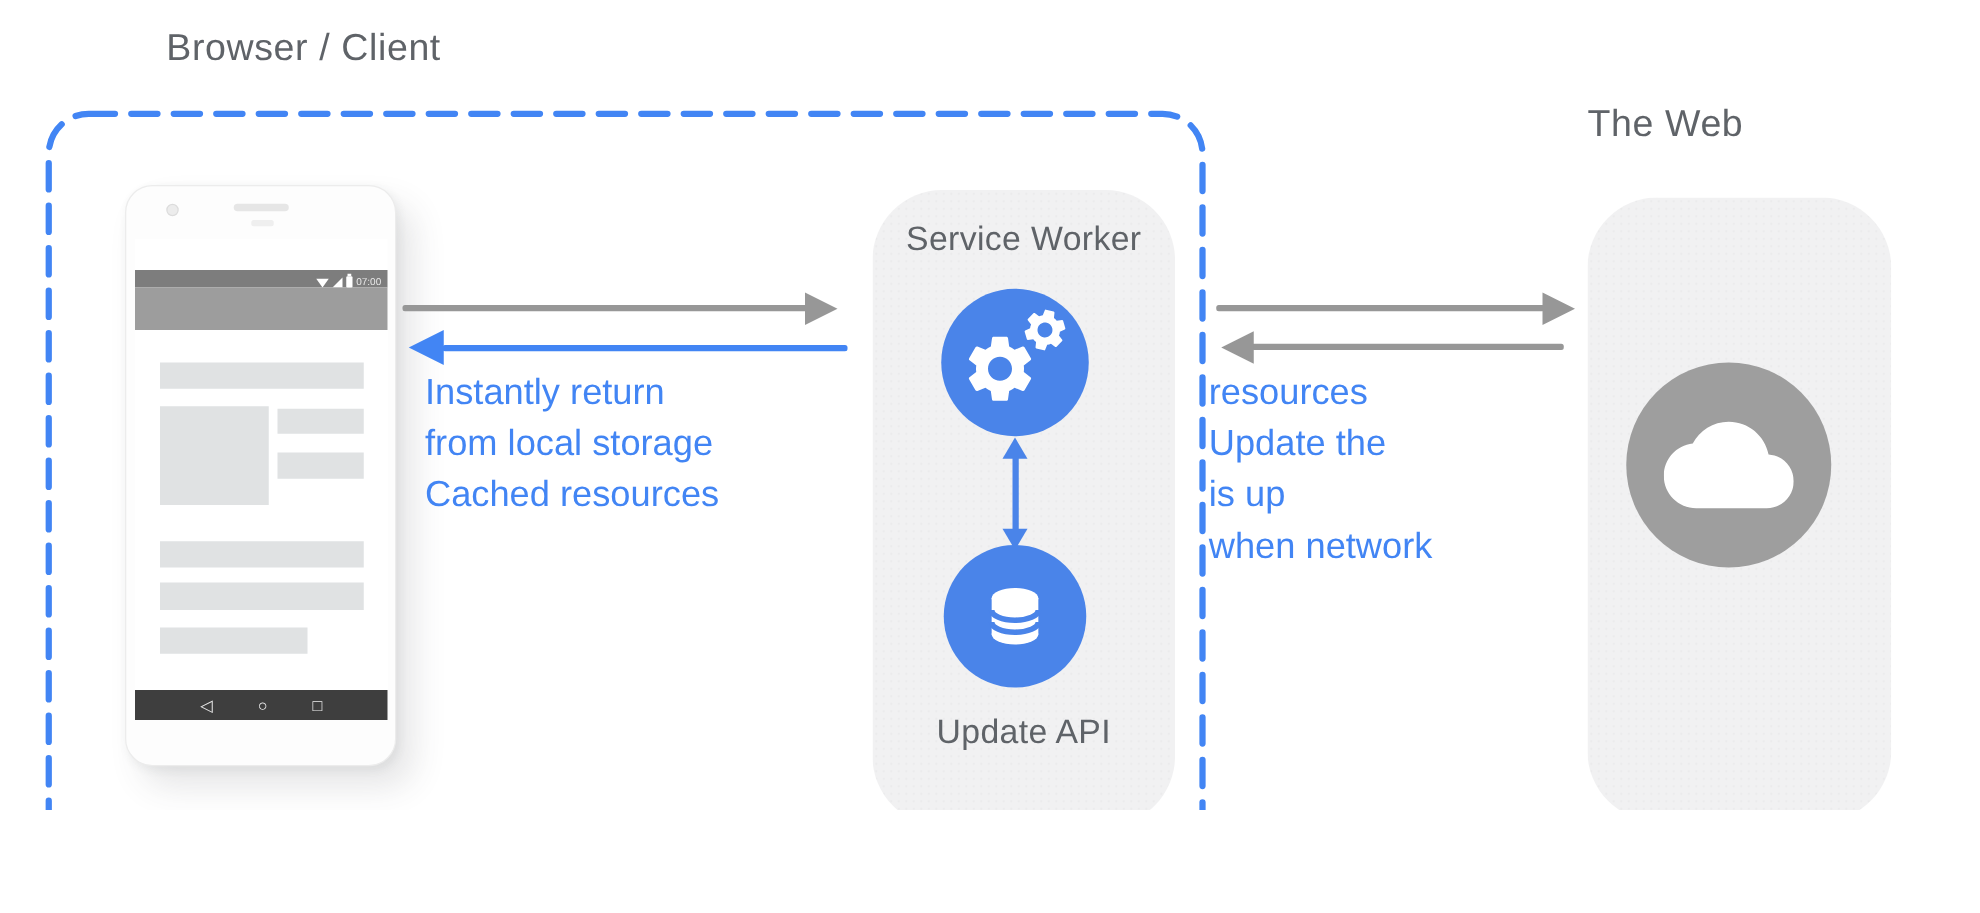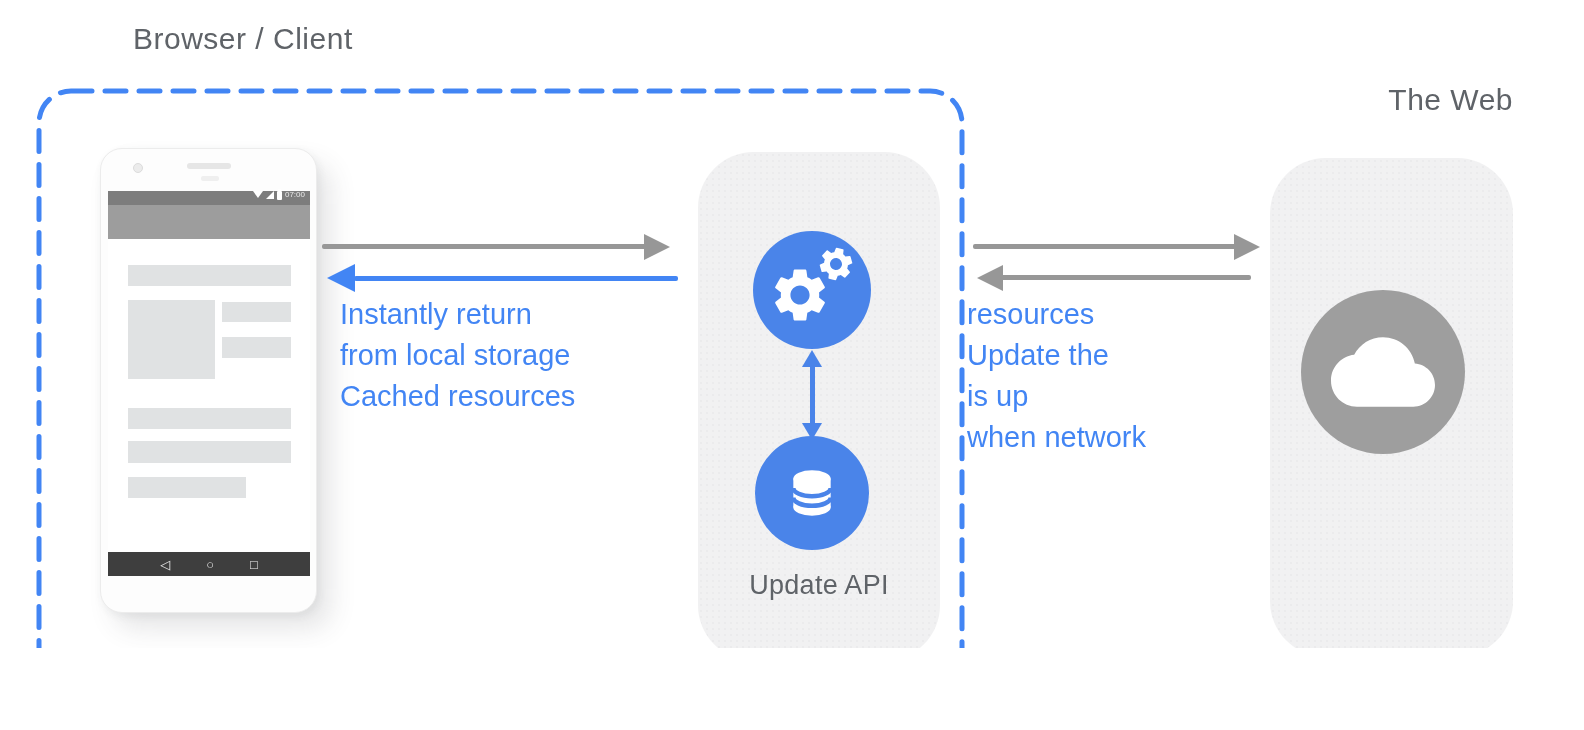--- a/index.html
+++ b/index.html
@@ -10,34 +10,34 @@
     --panel-bg:#f1f1f2;
     --cloud-gray:#9e9e9e;
     --block-gray:#e0e2e3;
   }
   *{margin:0;padding:0;box-sizing:border-box;}
   body{background:#fff;font-family:"Liberation Sans",sans-serif;}
   .canvas{position:relative;width:1584px;height:648px;background:#fff;overflow:hidden;}
 
   .big-title{position:absolute;color:var(--label-gray);font-size:30px;font-weight:400;letter-spacing:.5px;}
   .browser-title{left:133px;top:22px;}
-  .web-title{left:1270px;top:83px;width:243px;text-align:right;}
+  .web-title{left:1270px;top:83px;width:243px;text-align:left;}
 
   .dashed-box{position:absolute;left:36px;top:88px;}
 
   
   .phone{position:absolute;left:100px;top:148px;width:217px;height:465px;background:#fdfdfd;
     border:1px solid #ececec;border-radius:22px;
     box-shadow:14px 16px 26px rgba(60,64,67,.13),2px 3px 8px rgba(60,64,67,.07);}
   .camera{position:absolute;left:32px;top:14px;width:10px;height:10px;border-radius:50%;
     background:#ececec;border:1px solid #dcdcdc;}
   .speaker{position:absolute;left:86px;top:14px;width:44px;height:6px;border-radius:3px;background:#e6e6e6;}
   .mic-dots{position:absolute;left:100px;top:27px;width:18px;height:5px;border-radius:2px;background:#efefef;}
   .screen{position:absolute;left:7px;top:42px;width:202px;height:385px;display:flex;flex-direction:column;background:#fff;}
-  .statusbar{height:14px;background:#7d7d7d;display:flex;align-items:flex-start;justify-content:flex-end;gap:3px;padding-right:5px;}
+  .statusbar{height:14px;background:#7d7d7d;display:flex;align-items:flex-end;justify-content:flex-end;gap:3px;padding-right:5px;margin-top:25px;}
   .wifi{width:0;height:0;border-left:5px solid transparent;border-right:5px solid transparent;border-top:7px solid #fff;}
   .signal{width:0;height:0;border-left:8px solid transparent;border-bottom:8px solid #fff;}
   .battery{width:5px;height:9px;background:#fff;border-radius:1px;position:relative;}
   .battery::before{content:"";position:absolute;left:1px;top:-2px;width:3px;height:2px;background:#fff;}
   .time{font-size:8px;color:#e9e9e9;line-height:1;}
   .appbar{height:34px;background:#9d9d9d;}
   .content{flex:1;position:relative;background:#fff;}
   .blk{position:absolute;background:var(--block-gray);}
   .b1{left:20px;top:26px;width:163px;height:21px;}
   .b2{left:20px;top:61px;width:87px;height:79px;}
@@ -132,20 +132,21 @@
   <div class="h-line blue" style="left:354px;top:276px;width:324px;"></div>
   <div class="head-left blue-h" style="left:327px;top:264px;"></div>
 
   <div class="caption caption-left">
     <div>Instantly return</div>
     <div>from local storage</div>
     <div>Cached resources</div>
   </div>
 
   <div class="panel sw-panel">
+    <div class="panel-label sw-label">Service Worker</div>
     <div class="icon-circle gear-circle">
       <svg class="gear-big" viewBox="0 0 24 24">
         <path fill="currentColor" d="M19.14,12.94c0.04-0.3,0.06-0.61,0.06-0.94c0-0.32-0.02-0.64-0.07-0.94l2.03-1.58c0.18-0.14,0.23-0.41,0.12-0.61l-1.92-3.32c-0.12-0.22-0.37-0.29-0.59-0.22l-2.39,0.96c-0.5-0.38-1.03-0.7-1.62-0.94L14.4,2.81c-0.04-0.24-0.24-0.41-0.48-0.41h-3.84c-0.24,0-0.43,0.17-0.47,0.41L9.25,5.35C8.66,5.59,8.12,5.92,7.63,6.29L5.24,5.33c-0.22-0.08-0.47,0-0.59,0.22L2.74,8.87C2.62,9.08,2.66,9.34,2.86,9.48l2.03,1.58C4.84,11.36,4.8,11.69,4.8,12s0.02,0.64,0.07,0.94l-2.03,1.58c-0.18,0.14-0.23,0.41-0.12,0.61l1.92,3.32c0.12,0.22,0.37,0.29,0.59,0.22l2.39-0.96c0.5,0.38,1.03,0.7,1.62,0.94l0.36,2.54c0.05,0.24,0.24,0.41,0.48,0.41h3.84c0.24,0,0.44-0.17,0.47-0.41l0.36-2.54c0.59-0.24,1.13-0.56,1.62-0.94l2.39,0.96c0.22,0.08,0.47,0,0.59-0.22l1.92-3.32c0.12-0.22,0.07-0.47-0.12-0.61L19.14,12.94z M12,15.6c-1.98,0-3.6-1.62-3.6-3.6s1.62-3.6,3.6-3.6s3.6,1.62,3.6,3.6S13.98,15.6,12,15.6z"></path>
       </svg>
       <svg class="gear-small" viewBox="0 0 24 24">
         <path fill="currentColor" d="M19.14,12.94c0.04-0.3,0.06-0.61,0.06-0.94c0-0.32-0.02-0.64-0.07-0.94l2.03-1.58c0.18-0.14,0.23-0.41,0.12-0.61l-1.92-3.32c-0.12-0.22-0.37-0.29-0.59-0.22l-2.39,0.96c-0.5-0.38-1.03-0.7-1.62-0.94L14.4,2.81c-0.04-0.24-0.24-0.41-0.48-0.41h-3.84c-0.24,0-0.43,0.17-0.47,0.41L9.25,5.35C8.66,5.59,8.12,5.92,7.63,6.29L5.24,5.33c-0.22-0.08-0.47,0-0.59,0.22L2.74,8.87C2.62,9.08,2.66,9.34,2.86,9.48l2.03,1.58C4.84,11.36,4.8,11.69,4.8,12s0.02,0.64,0.07,0.94l-2.03,1.58c-0.18,0.14-0.23,0.41-0.12,0.61l1.92,3.32c0.12,0.22,0.37,0.29,0.59,0.22l2.39-0.96c0.5,0.38,1.03,0.7,1.62,0.94l0.36,2.54c0.05,0.24,0.24,0.41,0.48,0.41h3.84c0.24,0,0.44-0.17,0.47-0.41l0.36-2.54c0.59-0.24,1.13-0.56,1.62-0.94l2.39,0.96c0.22,0.08,0.47,0,0.59-0.22l1.92-3.32c0.12-0.22,0.07-0.47-0.12-0.61L19.14,12.94z M12,15.6c-1.98,0-3.6-1.62-3.6-3.6s1.62-3.6,3.6-3.6s3.6,1.62,3.6,3.6S13.98,15.6,12,15.6z"></path>
       </svg>
     </div>
     <div class="v-head-up" style="top:198px;"></div>
     <div class="v-line" style="top:213px;height:60px;"></div>

